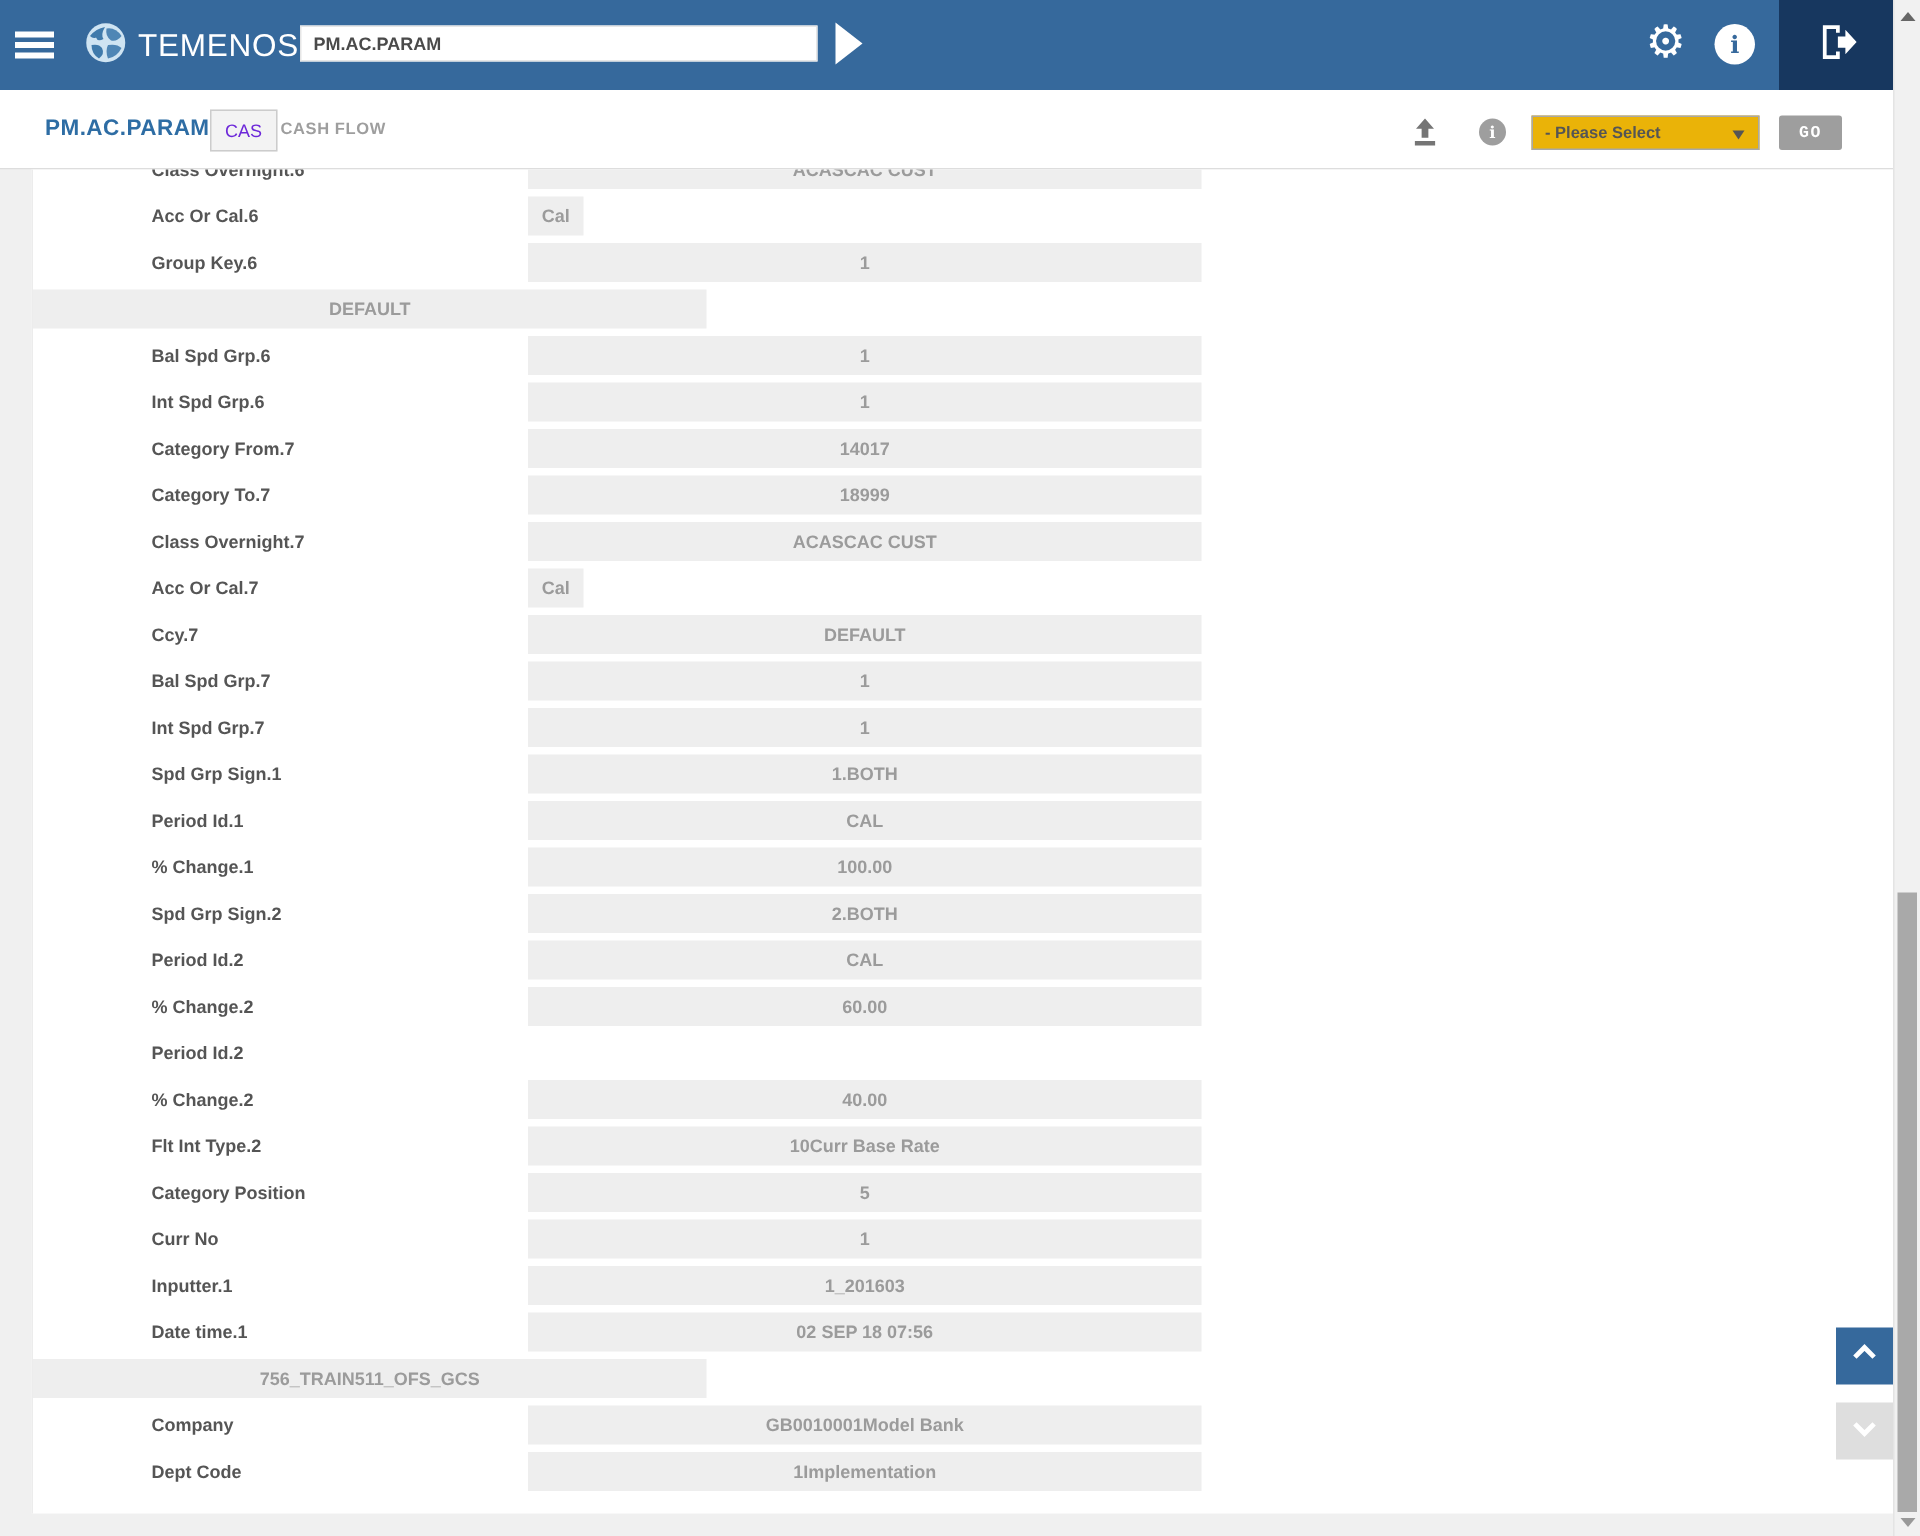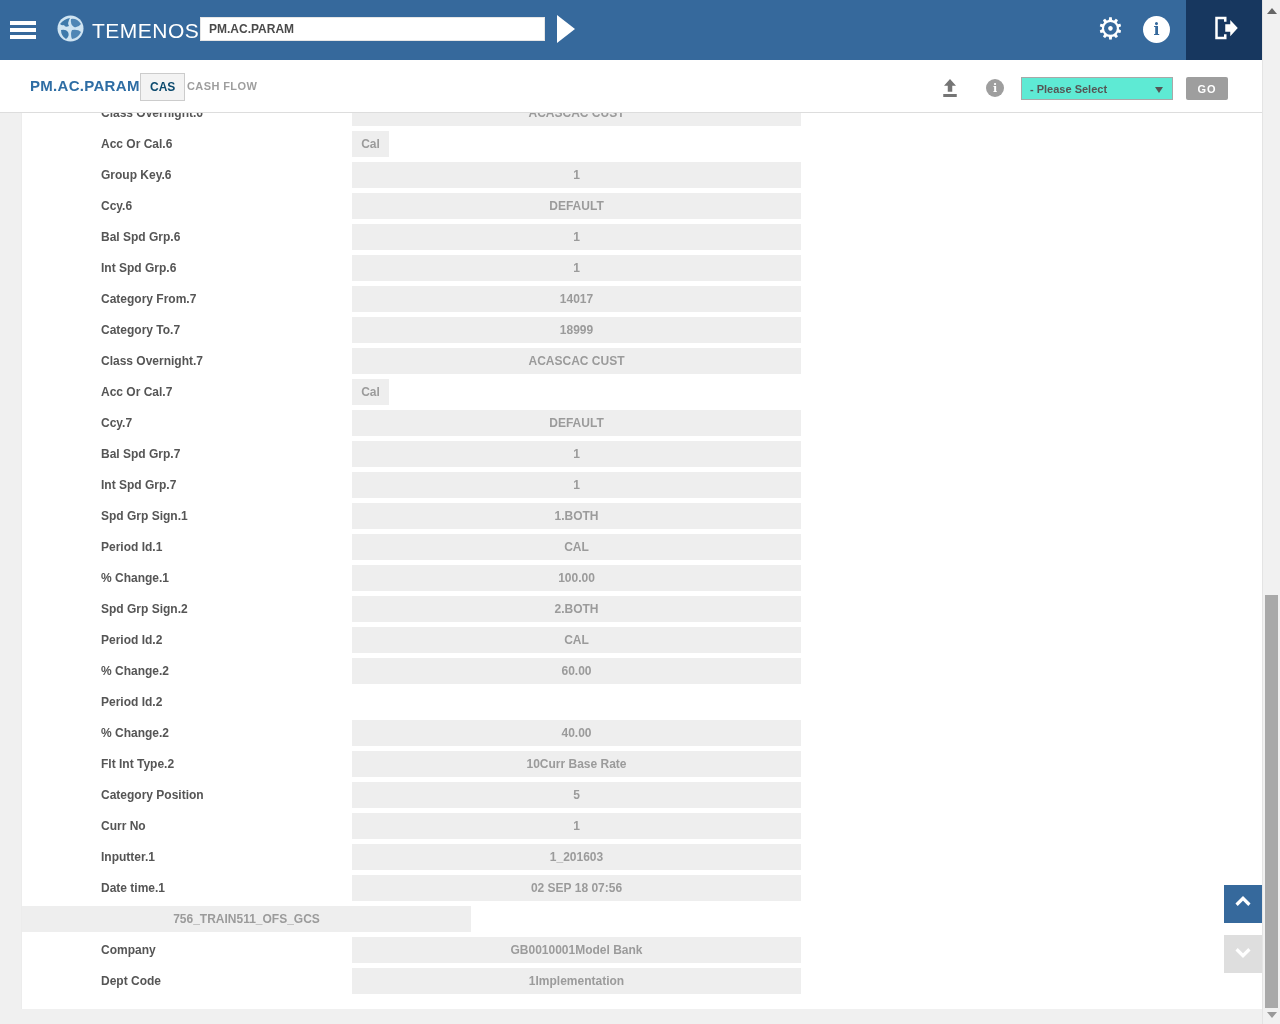--- a/index.html
+++ b/index.html
@@ -24,33 +24,33 @@
     font-family:"DejaVu Sans",sans-serif; cursor:pointer; }
   .info-top { position:absolute; left:1143px; top:16px; width:27px; height:27px; border-radius:50%;
     background:#fff; color:#36699C; display:flex; align-items:center; justify-content:center;
     font-size:16px; font-weight:bold; font-family:"DejaVu Serif",serif; cursor:pointer; }
   .signout { position:absolute; left:1186px; top:0; width:76px; height:60px; background:#17375F;
     display:flex; align-items:center; justify-content:center; cursor:pointer; }
   
   .subbar { position:absolute; left:0; top:60px; width:1262px; height:53px; background:#fff; border-bottom:1px solid #ddd; }
   .page-title { position:absolute; left:30px; top:17px; font-size:15px; font-weight:bold; color:#2E6DA4; letter-spacing:0.3px; }
   .tab-cas { position:absolute; left:140px; top:13px; padding:6px 9px; border:1px solid #ccc; background:#f3f3f3;
-    font-size:12px; font-weight:bold; color:#0c4a6e; cursor:pointer;text-align:center; }
+    font-size:12px; font-weight:normal; color:#6d28d9; cursor:pointer;text-align:center; }
   .tab-cashflow { position:absolute; left:187px; top:20px; font-size:11px; font-weight:bold; color:#9e9e9e; letter-spacing:0.4px; cursor:pointer; }
   .upload-btn { position:absolute; left:941px; top:18px; width:18px; height:20px; cursor:pointer; }
   .info-sub { position:absolute; left:986px; top:19px; width:18px; height:18px; border-radius:50%; background:#9e9e9e;
     color:#fff; display:flex; align-items:center; justify-content:center; font-size:11px; font-weight:bold;
     font-family:"DejaVu Serif",serif; cursor:pointer; }
-  .dropdown { position:absolute; left:1021px; top:17px; width:152px; height:23px; background:#5eead4; border:1px solid #a8a8a8;
+  .dropdown { position:absolute; left:1021px; top:17px; width:152px; height:23px; background:#eab308; border:1px solid #a8a8a8;
     display:flex; align-items:center; font-size:11px; font-weight:bold; color:#555; padding:0 8px; cursor:pointer; }
   .dropdown .caret { position:absolute; right:9px; top:9px; width:0; height:0;
     border-left:4px solid transparent; border-right:4px solid transparent; border-top:6px solid #555; }
   .go-btn { position:absolute; left:1186px; top:17px; width:42px; height:23px; background:#9e9e9e; border:none;
     color:#fff; font-size:11px; font-weight:bold; letter-spacing:1px; border-radius:2px;
-    font-family:Liberation Sans, sans-serif; cursor:pointer; }
+    font-family:Liberation Mono, monospace; cursor:pointer; }
   
   .panel { position:absolute; left:21px; top:113px; width:1241px; height:896px; background:#fff;
     border-left:1px solid #ececec; overflow:hidden; }
   .rows { position:absolute; left:0; top:-13px; right:0; }
   .form-row { display:flex; height:26px; margin-bottom:5px; }
   .form-label { margin-left:79px; width:251px; line-height:26px; font-size:12px; font-weight:bold; color:#555; }
   .form-value { width:449px; height:26px; background:#eee; display:flex; justify-content:center;
     align-items:center; padding:0 10px; font-size:12px; font-weight:bold; color:#9b9b9b; cursor:default; }
   .form-value.short { width:37px; padding:0 9px; }
   .enrichment { white-space:nowrap; }
@@ -142,21 +142,20 @@
 
   <div class="form-row">
     <div class="form-label">Group Key.6</div>
     <div class="form-value">
       <span class="value-text">1</span>
 
     </div>
   </div>
 
   <div class="form-row">
-    <div class="form-label">Ccy.6</div>
     <div class="form-value">
       <span class="value-text">DEFAULT</span>
 
     </div>
   </div>
 
   <div class="form-row">
     <div class="form-label">Bal Spd Grp.6</div>
     <div class="form-value">
       <span class="value-text">1</span>

